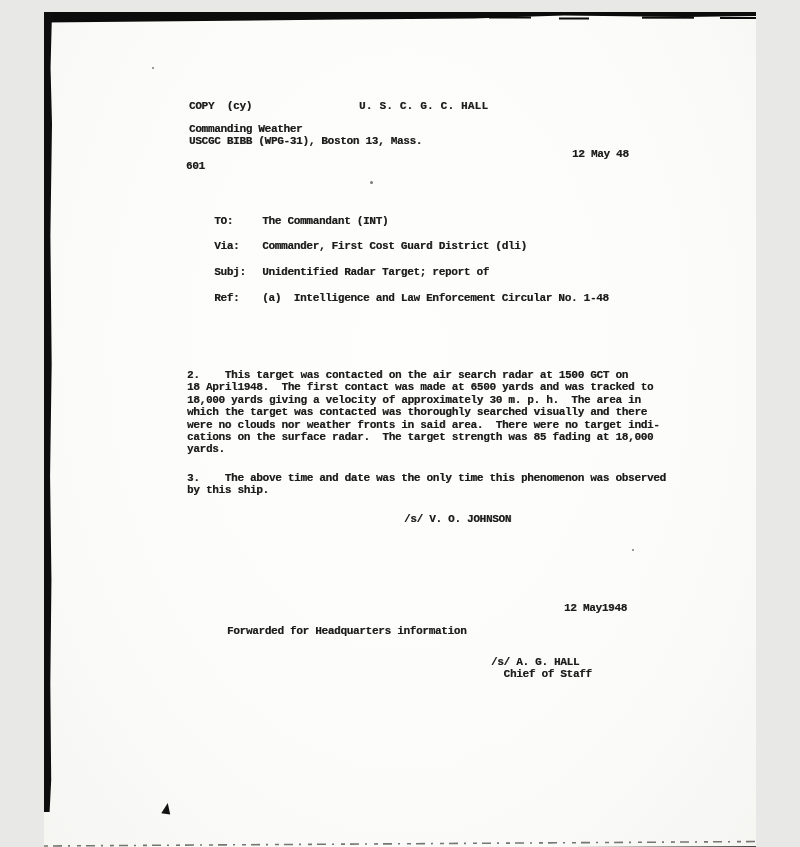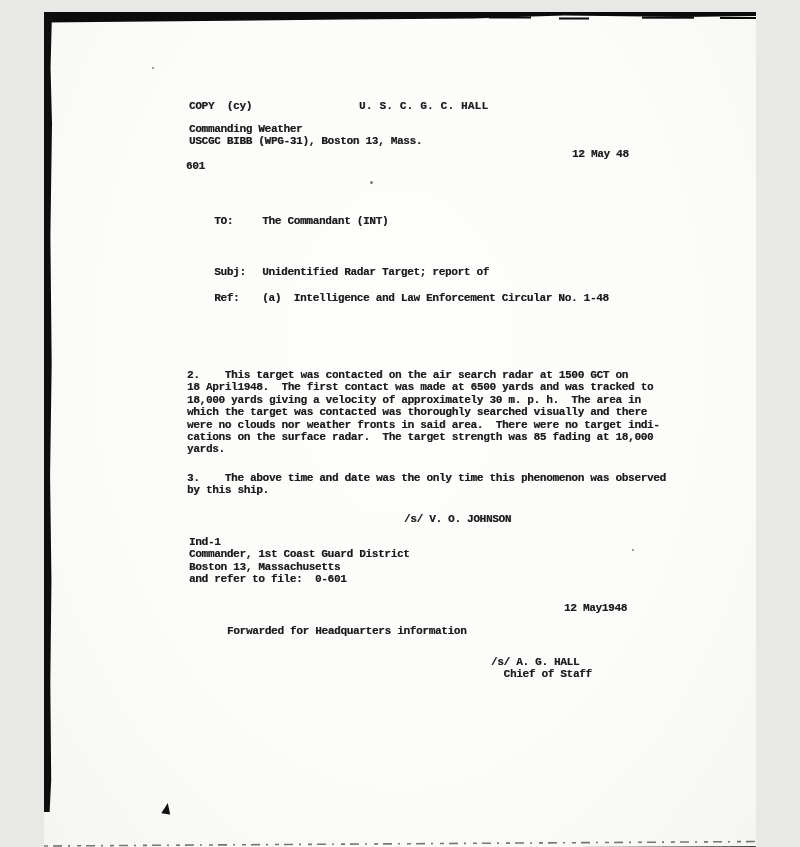--- a/index.html
+++ b/index.html
@@ -72,43 +72,42 @@
 
   <div class="t" style="left:145px; top:111px;">Commanding Weather</div>
   <div class="t" style="left:145px; top:123px;">USCGC BIBB (WPG-31), Boston 13, Mass.</div>
   <div class="t" style="left:528px; top:136px;">12 May 48</div>
 
   <div class="t" style="left:142px; top:148px;">601</div>
 
   <div class="t" style="left:145px; top:191px;">
     <span class="lbl">TO:</span><span>The Commandant (INT)</span>
   </div>
+  <div class="t" style="left:145px; top:216px;">
+    <span class="lbl">Via:</span><span>Commander, First Cost Guard District (dli)</span>
+  </div>
   <div class="t" style="left:145px; top:242px;">
     <span class="lbl">Subj:</span><span>Unidentified Radar Target; report of</span>
   </div>
   <div class="t" style="left:145px; top:268px;">
     <span class="lbl">Ref:</span><span>(a)  Intelligence and Law Enforcement Circular No. 1-48</span>
   </div>
 
   <div class="t" style="left:143px; top:357px;">2.    This target was contacted on the air search radar at 1500 GCT on
 18 April1948.  The first contact was made at 6500 yards and was tracked to
 18,000 yards giving a velocity of approximately 30 m. p. h.  The area in
 which the target was contacted was thoroughly searched visually and there
 were no clouds nor weather fronts in said area.  There were no target indi-
 cations on the surface radar.  The target strength was 85 fading at 18,000
 yards.</div>
   <div class="t" style="left:143px; top:460px;">3.    The above time and date was the only time this phenomenon was observed
 by this ship.</div>
 
   <div class="t" style="left:360px; top:501px;">/s/ V. O. JOHNSON</div>
 
-  <div class="t" style="left:145px; top:524px;">Ind-1
-Commander, 1st Coast Guard District
-Boston 13, Massachusetts
-and refer to file:  0-601</div>
 
   <div class="t" style="left:520px; top:590px;">12 May1948</div>
 
   <div class="t" style="left:143px; top:613px;padding-left:40px;">Forwarded for Headquarters information</div>
 
   <div class="t" style="left:447px; top:644px;">/s/ A. G. HALL
   Chief of Staff</div>
 
 </div>
 

